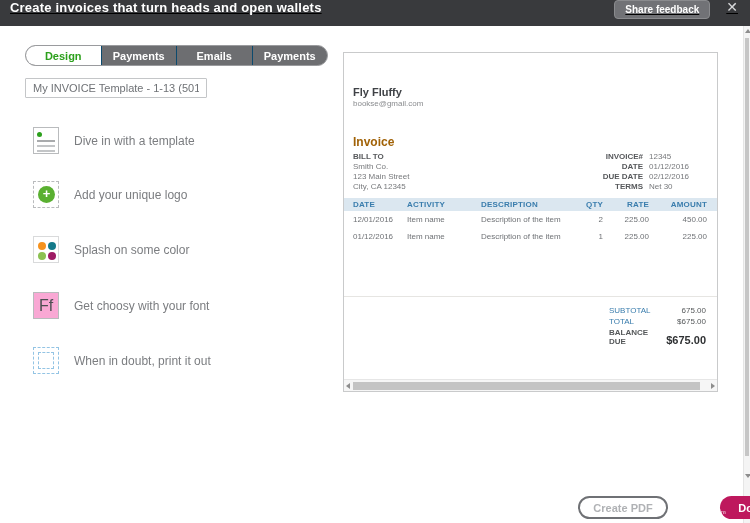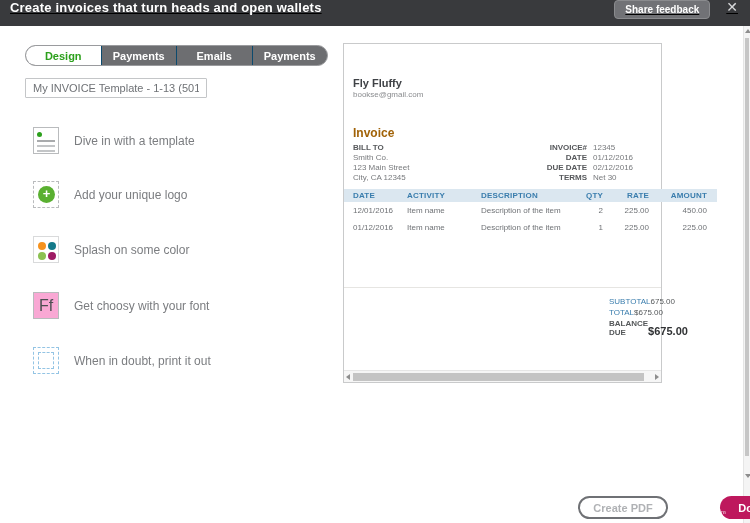--- a/index.html
+++ b/index.html
@@ -73,21 +73,21 @@
   
   .font-icon { border:1px solid #b9bbbd; background:#f9a8d4; color:#4c4e51; font-size:16px;
     text-align:center; line-height:25px; letter-spacing:0; }
 
   
   .print-icon { border:1px dashed #93c4e4; background:#fff; }
   .print-icon .inner { position:absolute; left:4px; top:4px; right:4px; bottom:4px; border:1px dashed #93c4e4; }
 
   
   .preview {
-    position:absolute; left:343px; top:43px; width:319px; height:340px;
+    position:absolute; left:343px; top:52px; width:375px; height:340px;
     border:1px solid #c9cacb; background:#ffffff;
   }
   .company { position:absolute; left:9px; top:33px; }
   .company-name { font-size:11px; font-weight:bold; color:#3f4246; }
   .company-email { font-size:8px; color:#8a8c8f; margin-top:1px;text-align:center; }
 
   .inv-title { position:absolute; left:9px; top:82px; font-size:12px; font-weight:bold; color:#a16207; }
 
   .billto { position:absolute; left:9px; top:99px; font-size:8px; color:#77797c; line-height:10px; }
   .billto .bt-label { font-weight:bold; color:#56585b; }

